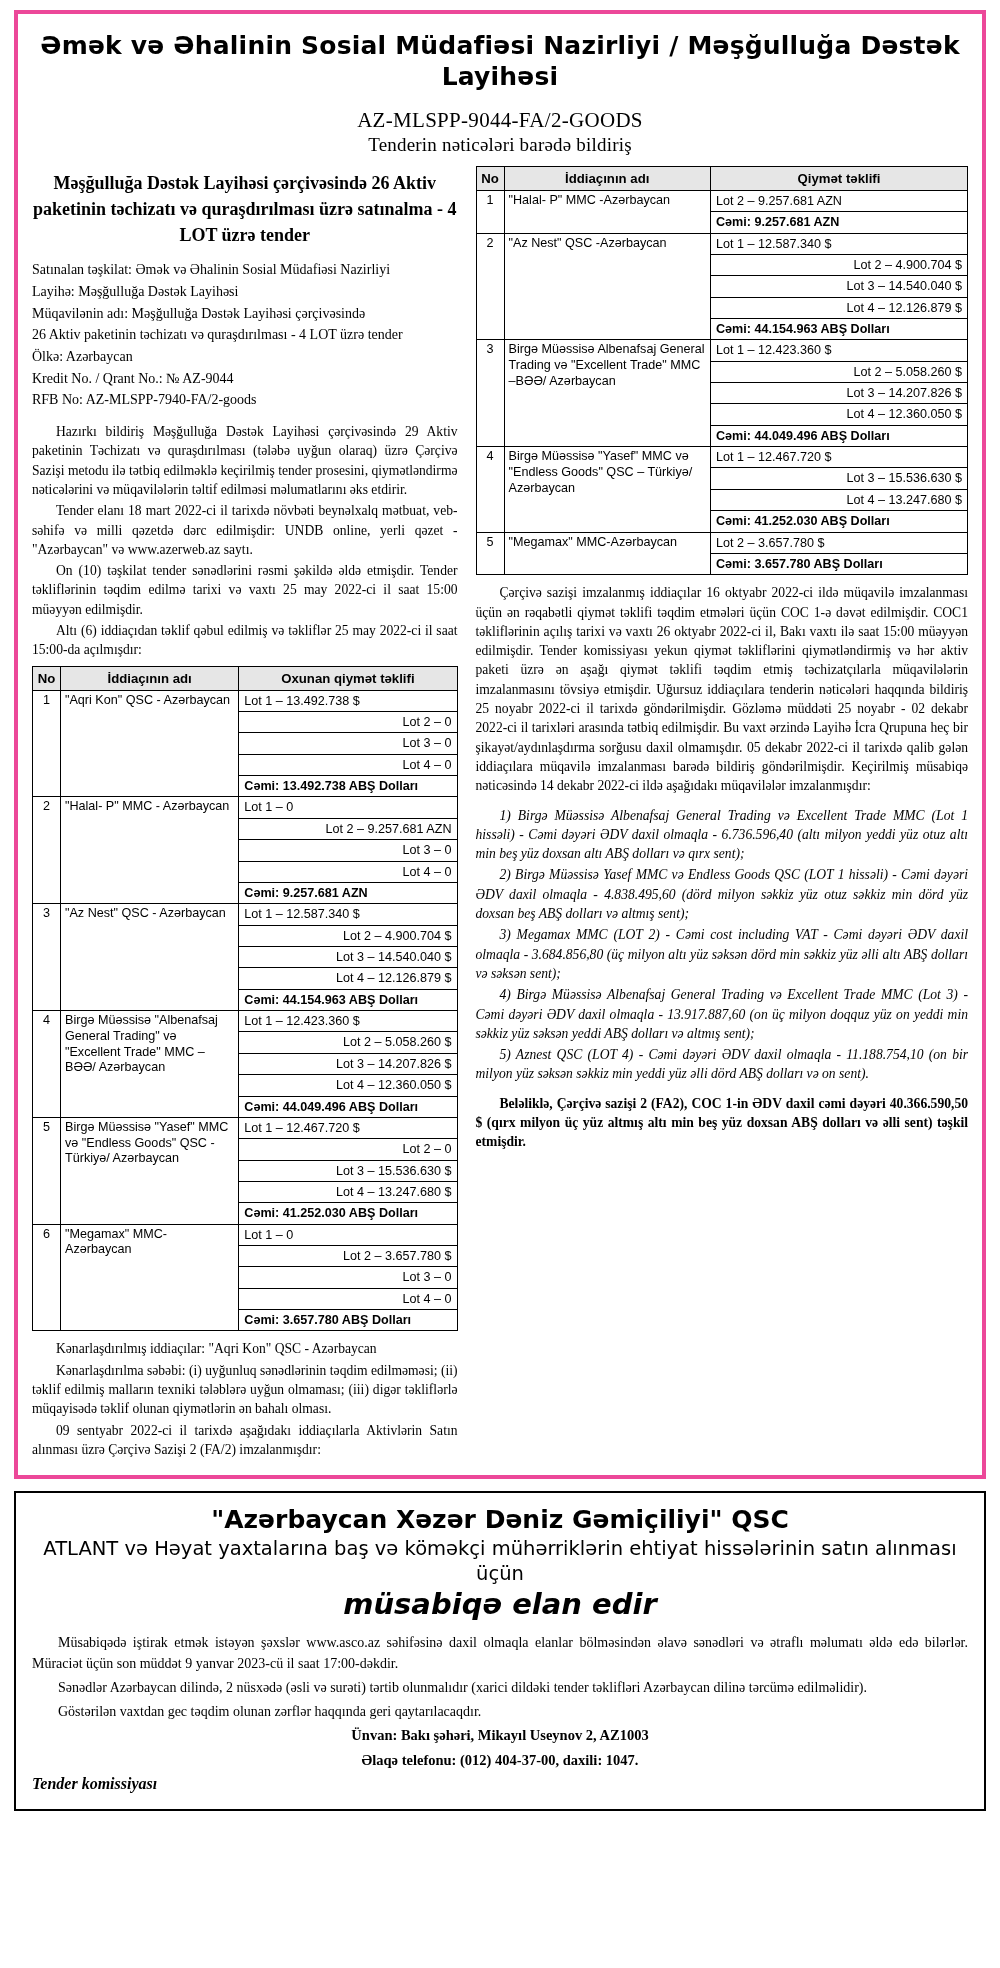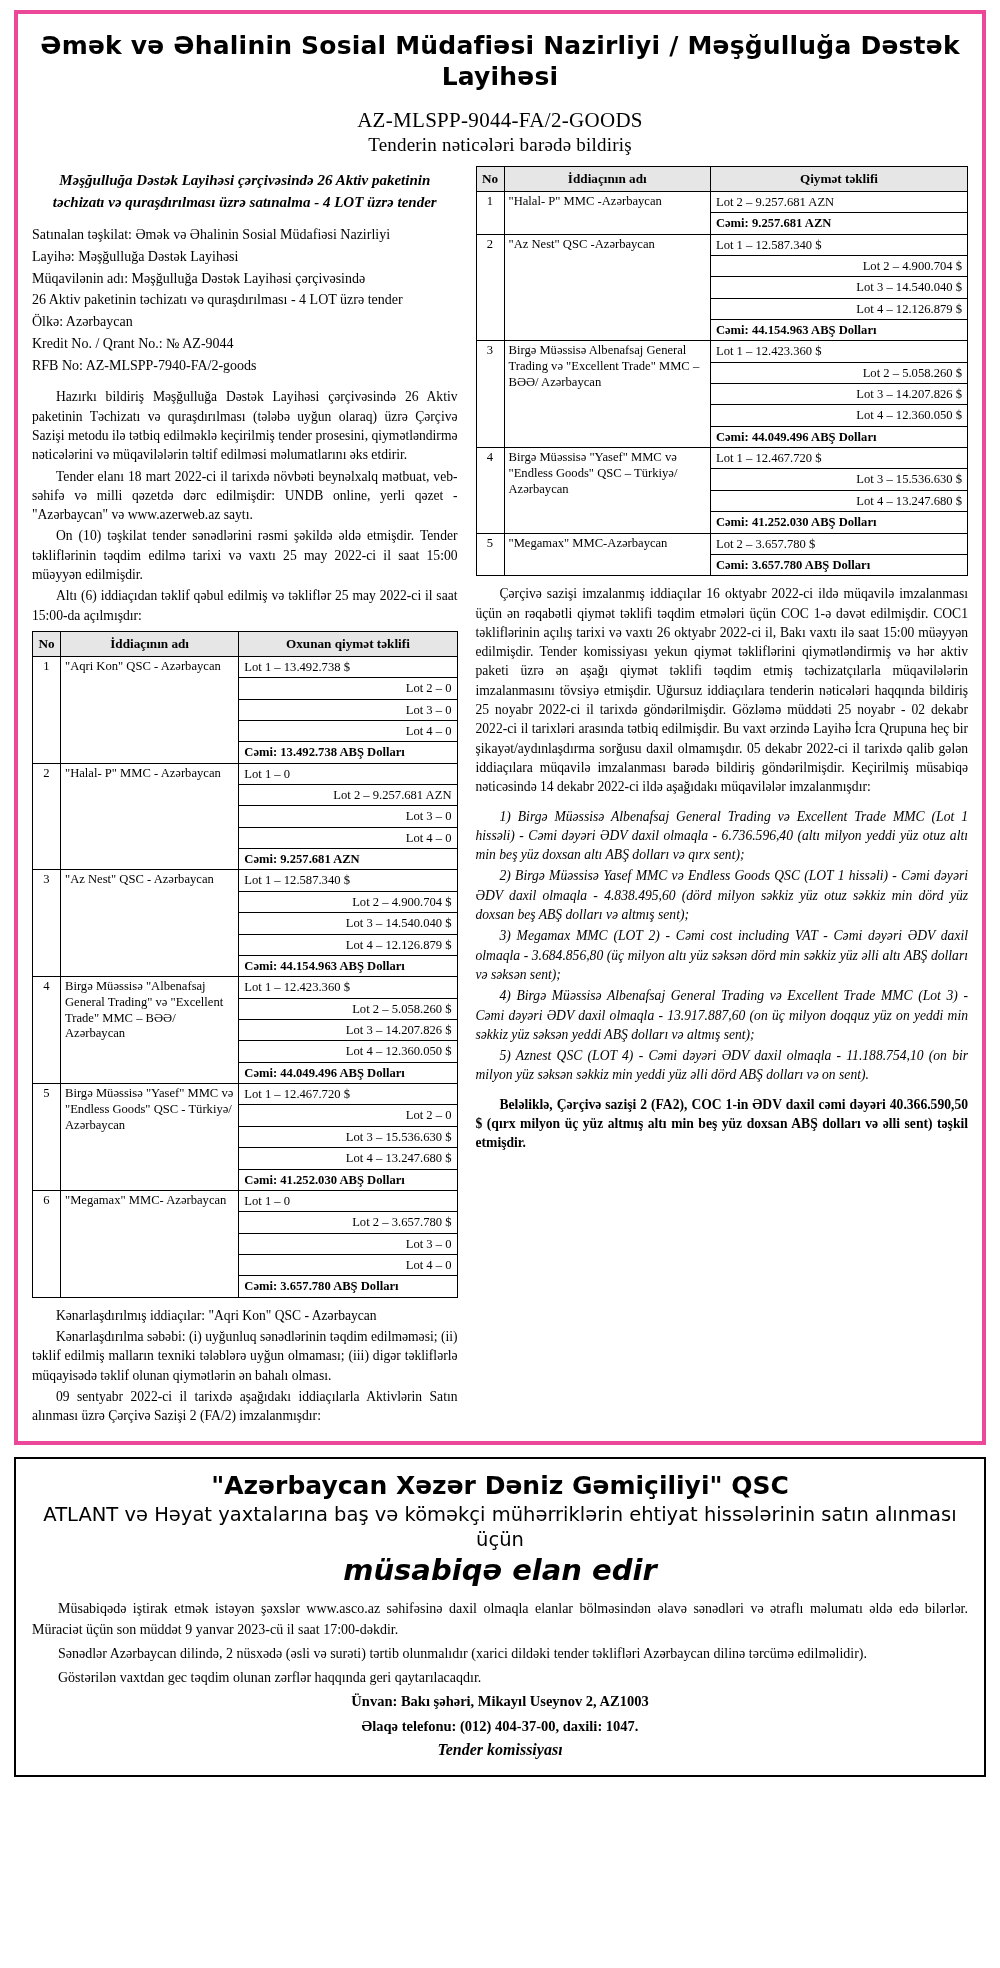--- a/index.html
+++ b/index.html
@@ -40,42 +40,41 @@
     letter-spacing:0.2px;
     margin-bottom:10px;
   }
 
   .cols { display:flex; gap:18px; align-items:flex-start; }
   .col-left { width:432px; }
   .col-right { width:500px; }
 
   .lead {
     font-weight:bold;
-    font-size:15px;
+    font-size:18px;
     line-height:1.45;
     text-align:center;
     margin:4px 0 12px 0;
-    font-style:italic;
   }
   .meta { font-size:14px; line-height:1.48; }
   .meta div { margin-bottom:1px; }
 
   p.body {
     font-size:13.6px;
     line-height:1.42;
     text-align:justify;
     margin:0 0 2px 0;
     text-indent:24px;
   }
 
   
   table.bid {
     border-collapse:collapse;
     width:100%;
-    font-family:Liberation Serif, serif;
+    font-family:Liberation Sans, sans-serif;
     font-size:12.6px;
   }
   table.bid th, table.bid td {
     border:1px solid #000;
     padding:2px 4px;
     vertical-align:top;
   }
   table.bid th {
     background:#e6e6e6;
     text-align:center;
@@ -127,21 +126,21 @@
     text-align:center;
     font-family:"DejaVu Sans", sans-serif;
     font-weight:bold;
     font-style:italic;
     font-size:29px;
     line-height:1.25;
     margin-bottom:10px;
   }
   .an-p { font-size:14px; line-height:1.5; text-align:justify; text-indent:26px; margin:0 0 3px 0; }
   .an-center { text-align:center; font-weight:bold; font-size:14.5px; line-height:1.5; text-indent:0; }
-  .an-sign { text-align:center; font-style:italic; font-weight:bold; font-size:16px; }
+  .an-sign { text-align:left; font-style:italic; font-weight:bold; font-size:16px; }
 </style>
 </head>
 <body>
 
 <div class="page">
 
   <div class="notice">
 
     <div class="notice-title">Əmək və Əhalinin Sosial Müdafiəsi Nazirliyi / Məşğulluğa Dəstək Layihəsi</div>
     <div class="subtitle1">AZ-MLSPP-9044-FA/2-GOODS</div>
@@ -158,21 +157,21 @@
           <div>Layihə: Məşğulluğa Dəstək Layihəsi</div>
           <div>Müqavilənin adı: Məşğulluğa Dəstək Layihəsi çərçivəsində</div>
           <div>26 Aktiv paketinin təchizatı və quraşdırılması - 4 LOT üzrə tender</div>
           <div>Ölkə: Azərbaycan</div>
           <div>Kredit No. / Qrant No.: № AZ-9044</div>
           <div>RFB No: AZ-MLSPP-7940-FA/2-goods</div>
         </div>
 
         <div style="height:10px"></div>
 
-        <p class="body">Hazırkı bildiriş Məşğulluğa Dəstək Layihəsi çərçivəsində 26 Aktiv paketinin Təchizatı və quraşdırılması (tələbə uyğun olaraq) üzrə Çərçivə Sazişi metodu ilə tətbiq edilməklə keçirilmiş tender prosesini, qiymətləndirmə nəticələrini və müqavilələrin təltif edilməsi məlumatlarını əks etdirir.</p>
+        <p class="body">Hazırkı bildiriş Məşğulluğa Dəstək Layihəsi çərçivəsində 29 Aktiv paketinin Təchizatı və quraşdırılması (tələbə uyğun olaraq) üzrə Çərçivə Sazişi metodu ilə tətbiq edilməklə keçirilmiş tender prosesini, qiymətləndirmə nəticələrini və müqavilələrin təltif edilməsi məlumatlarını əks etdirir.</p>
         <p class="body">Tender elanı 18 mart 2022-ci il tarixdə növbəti beynəlxalq mətbuat, veb-səhifə və milli qəzetdə dərc edilmişdir: UNDB online, yerli qəzet - "Azərbaycan" və www.azerweb.az saytı.</p>
         <p class="body">On (10) təşkilat tender sənədlərini rəsmi şəkildə əldə etmişdir. Tender təkliflərinin təqdim edilmə tarixi və vaxtı 25 may 2022-ci il saat 15:00 müəyyən edilmişdir.</p>
         <p class="body">Altı (6) iddiaçıdan təklif qəbul edilmiş və təkliflər 25 may 2022-ci il saat 15:00-da açılmışdır:</p>
 
         <div class="tbl-wrap">
           <table class="bid">
             <thead>
               <tr>
                 <th>No</th>
                 <th>İddiaçının adı</th>

